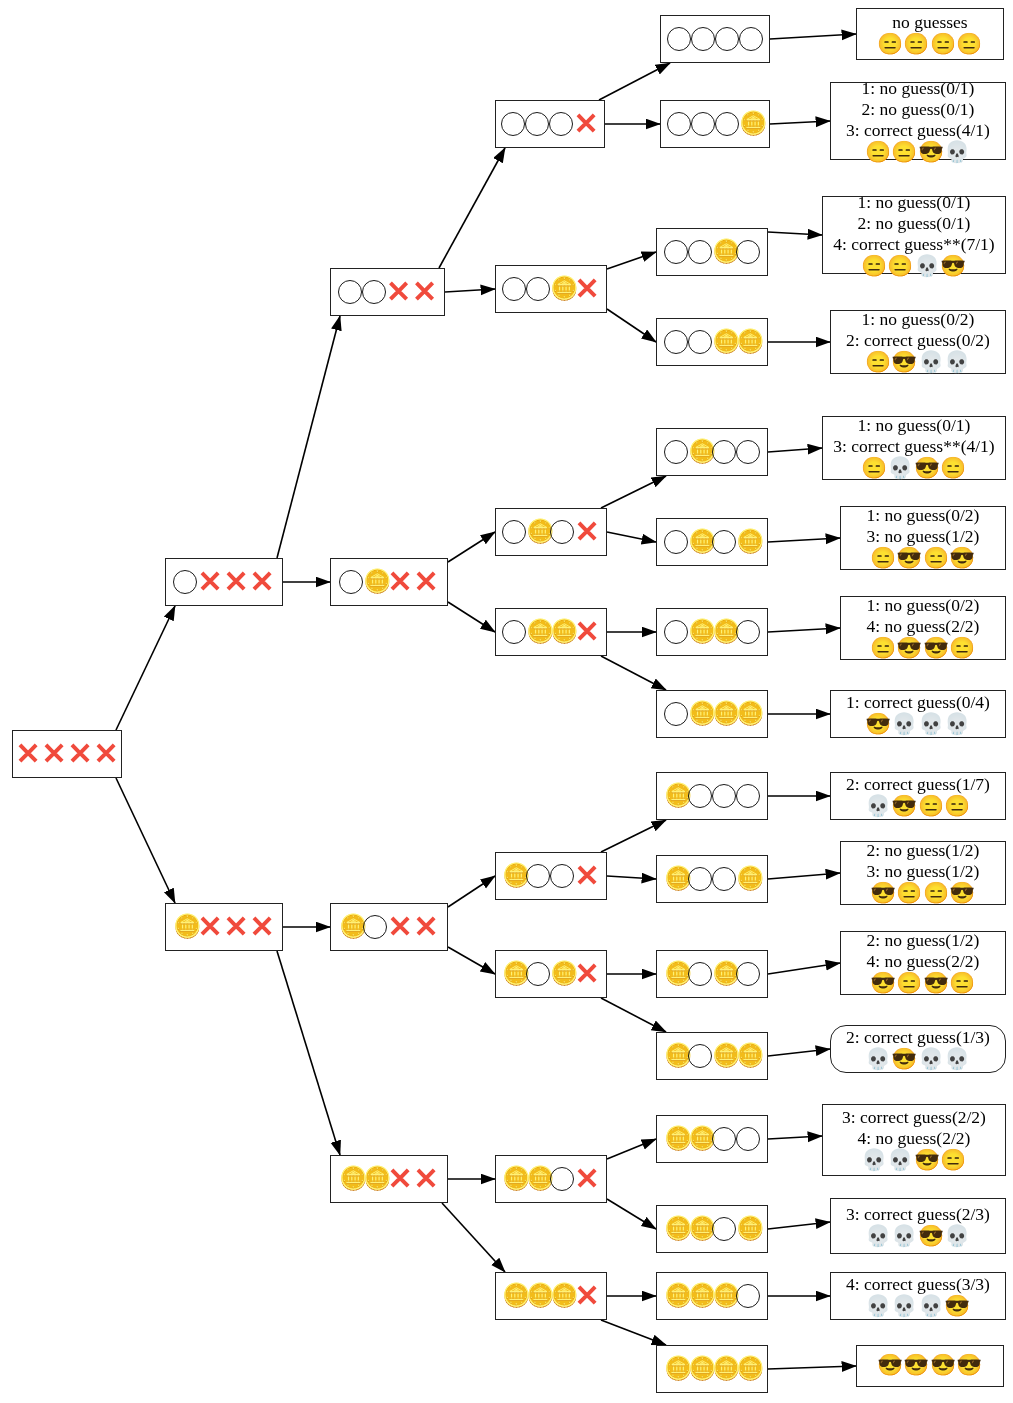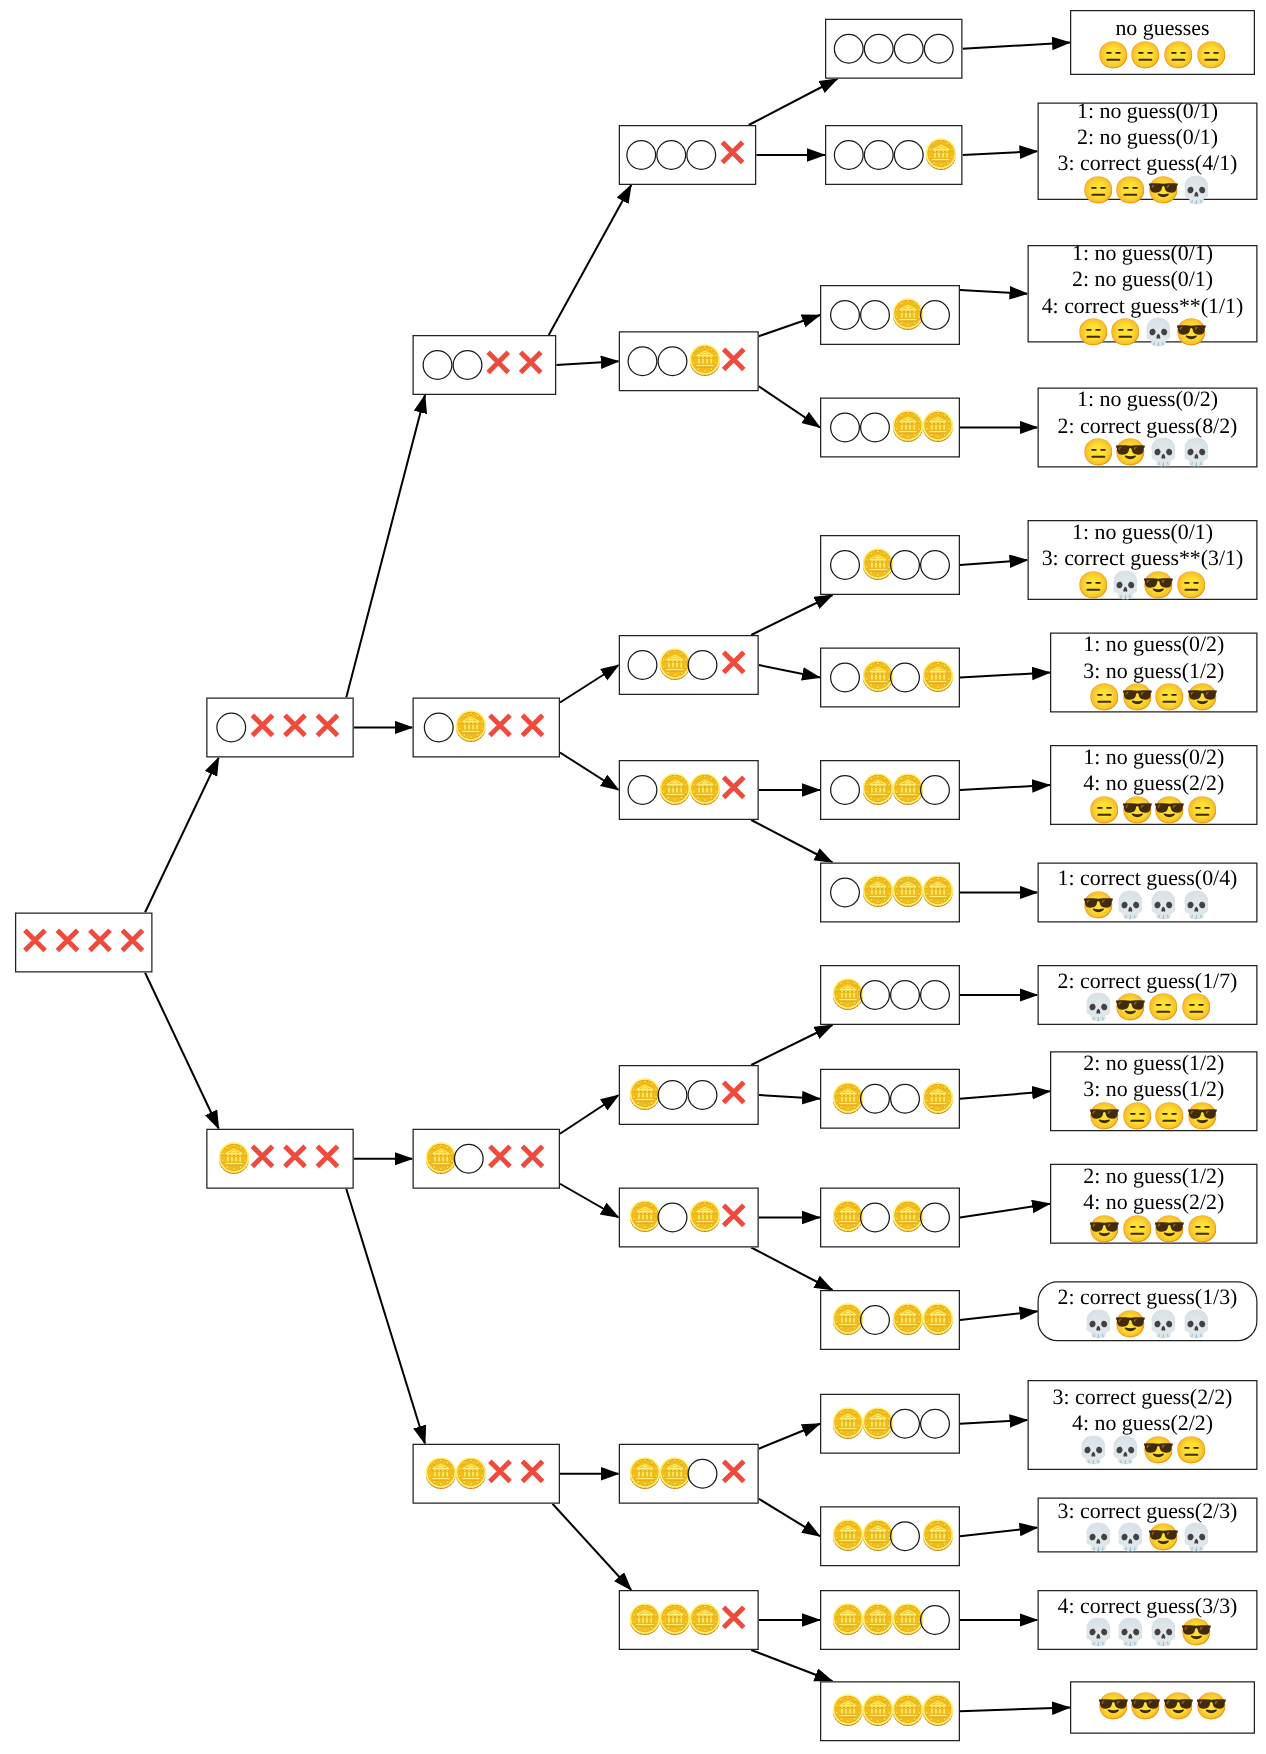--- a/index.html
+++ b/index.html
@@ -317,31 +317,31 @@
       </div>
       <div class="node leaf" style="left: 830px; top: 82px; width: 176px; height: 78px;">
         <div class="line">1: no guess(0/1)</div>
         <div class="line">2: no guess(0/1)</div>
         <div class="line">3: correct guess(4/1)</div>
         <div class="faces">😑😑😎💀</div>
       </div>
       <div class="node leaf" style="left: 822px; top: 196px; width: 184px; height: 78px;">
         <div class="line">1: no guess(0/1)</div>
         <div class="line">2: no guess(0/1)</div>
-        <div class="line">4: correct guess**(1/1)</div>
+        <div class="line">4: correct guess**(7/1)</div>
         <div class="faces">😑😑💀😎</div>
       </div>
       <div class="node leaf" style="left: 830px; top: 310px; width: 176px; height: 64px;">
         <div class="line">1: no guess(0/2)</div>
-        <div class="line">2: correct guess(8/2)</div>
+        <div class="line">2: correct guess(0/2)</div>
         <div class="faces">😑😎💀💀</div>
       </div>
       <div class="node leaf" style="left: 822px; top: 416px; width: 184px; height: 64px;">
         <div class="line">1: no guess(0/1)</div>
-        <div class="line">3: correct guess**(3/1)</div>
+        <div class="line">3: correct guess**(4/1)</div>
         <div class="faces">😑💀😎😑</div>
       </div>
       <div class="node leaf" style="left: 840px; top: 506px; width: 166px; height: 64px;">
         <div class="line">1: no guess(0/2)</div>
         <div class="line">3: no guess(1/2)</div>
         <div class="faces">😑😎😑😎</div>
       </div>
       <div class="node leaf" style="left: 840px; top: 596px; width: 166px; height: 64px;">
         <div class="line">1: no guess(0/2)</div>
         <div class="line">4: no guess(2/2)</div>
@@ -367,21 +367,21 @@
       </div>
       <div class="node leaf" style="left: 830px; top: 1025px; width: 176px; height: 48px; border-radius: 16px;">
         <div class="line">2: correct guess(1/3)</div>
         <div class="faces">💀😎💀💀</div>
       </div>
       <div class="node leaf" style="left: 822px; top: 1104px; width: 184px; height: 72px;">
         <div class="line">3: correct guess(2/2)</div>
         <div class="line">4: no guess(2/2)</div>
         <div class="faces">💀💀😎😑</div>
       </div>
-      <div class="node leaf" style="left: 830px; top: 1198px; width: 176px; height: 44px;">
+      <div class="node leaf" style="left: 830px; top: 1198px; width: 176px; height: 56px;">
         <div class="line">3: correct guess(2/3)</div>
         <div class="faces">💀💀😎💀</div>
       </div>
       <div class="node leaf" style="left: 830px; top: 1272px; width: 176px; height: 48px;">
         <div class="line">4: correct guess(3/3)</div>
         <div class="faces">💀💀💀😎</div>
       </div>
       <div class="node leaf" style="left: 856px; top: 1345px; width: 148px; height: 42px;">
         <div class="faces">😎😎😎😎</div>
       </div>

